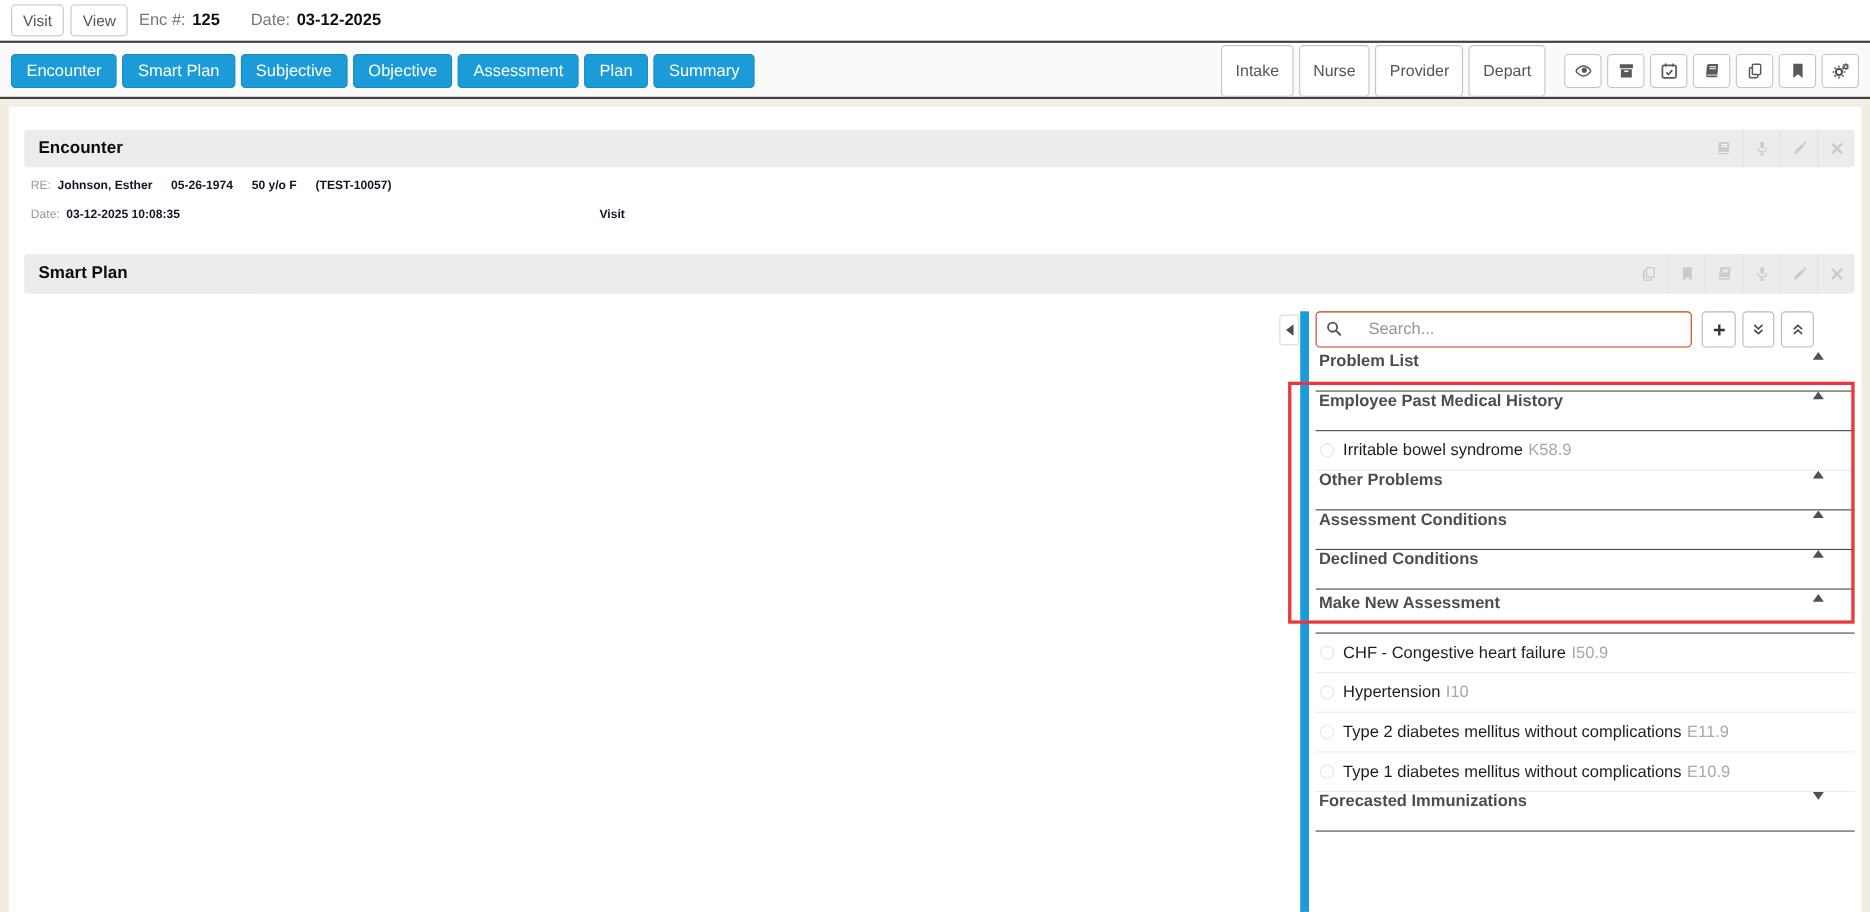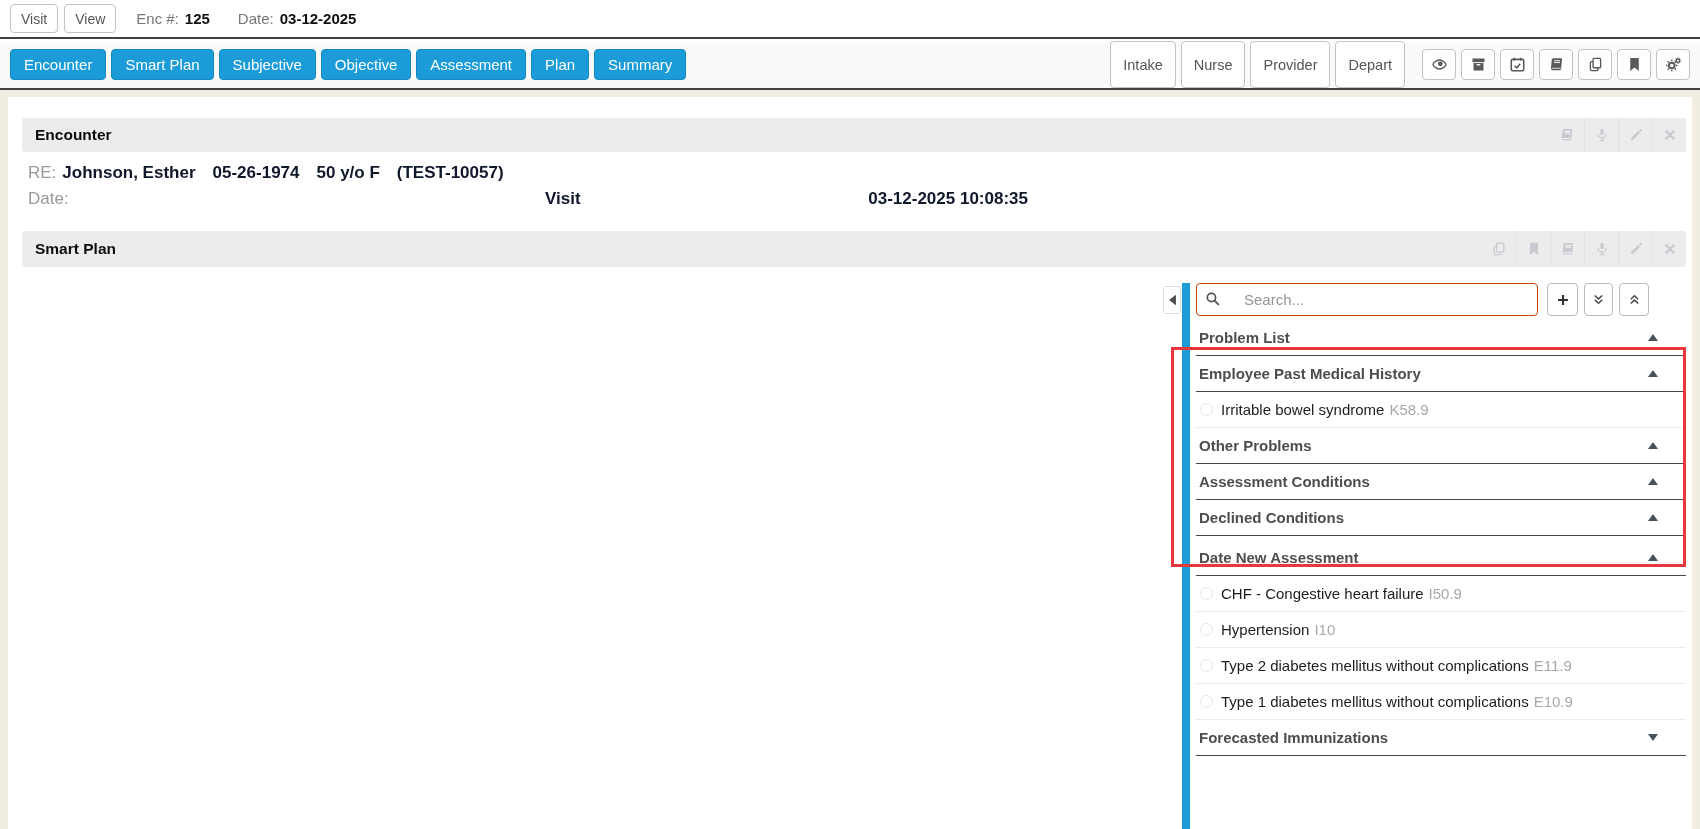--- a/index.html
+++ b/index.html
@@ -9,21 +9,21 @@
     background:#fff; position:relative; overflow:hidden; color:#222;
     -webkit-font-smoothing:antialiased;
   }
   button { font-family:inherit; cursor:pointer; }
 
   
   .row1 { position:absolute; top:0; left:0; right:0; height:39px; background:#fff;
           border-bottom:2px solid #414141; display:flex; align-items:center; padding-left:10px; }
   .btn  { background:#fff; border:1px solid #c3c3c3; border-radius:4px; color:#555; font-size:14px; }
   .row1 .btn { height:29px; padding:0 10px; margin-right:6px; }
-  .enc-meta { margin-left:14px; font-size:15px; color:#777; display:flex; align-items:center; gap:6px; }
+  .enc-meta { margin-left:4px; font-size:15px; color:#777; display:flex; align-items:center; gap:6px; }
   .enc-meta b { color:#101010; }
   .meta-gap { width:16px; }
 
   
   .row2 { position:absolute; top:41px; left:0; right:0; height:49px; background:#fafafa;
           border-bottom:2px solid #414141; display:flex; align-items:center; padding:0 10px; }
   .tabs { display:flex; align-items:center; }
   .tab  { background:var(--accent,#1b9cd8); color:#fff; border:1px solid #1589c0; border-radius:4px;
           height:31px; padding:0 13px; font-size:15px; margin-right:5px; }
   .right-group { margin-left:auto; display:flex; align-items:center; gap:5px; }
@@ -41,21 +41,21 @@
                  display:flex; align-items:center; }
   .enc-bar { top:21px; height:34px; }
   .sp-bar  { top:134px; height:36px; }
   .bar-title { font-size:15.5px; font-weight:bold; color:#0d0d0d; padding-left:13px; }
   .bar-icons { margin-left:auto; display:flex; height:100%; }
   .bar-icon-cell { width:34px; display:flex; align-items:center; justify-content:center;
                    color:#c7cad0; border-left:1px solid #e2e2e2; }
   .bar-icon-cell:first-child { border-left:none; }
   .bar-icon-cell svg { width:16px; height:16px; }
 
-  .patient-line { position:absolute; left:20px; font-size:17px; display:flex; align-items:center;justify-content:space-between; }
+  .patient-line { position:absolute; left:20px; font-size:11px; display:flex; align-items:center; }
   .patient-line .lbl { color:#999; margin-right:6px; }
   .patient-line b { color:#0f172a; }
   .pl1 { top:66px; }
   .pl1 b { margin-right:17px; }
   .pl2 { top:92px; width:1000px; }
   .visit-type { position:absolute; left:517px; top:0; }
 
   
   .collapse-btn { position:absolute; left:1155px; top:189px; width:18px; height:28px;
                   background:#fff; border:1px solid #ddd; border-radius:3px; color:#4c4c4c;
@@ -72,21 +72,21 @@
 
   .sq-btn { position:absolute; top:186px; height:33px; background:#fff; border:1px solid #b9b9b9;
             border-radius:4px; color:#4a4a4a; display:flex; align-items:center; justify-content:center; padding:0; }
   .sq-btn svg { width:15px; height:15px; }
   .sq-add  { left:1539px; width:31px; color:#333; }
   .sq-add svg { width:16px; height:16px; }
   .sq-down { left:1576px; width:29px; }
   .sq-up   { left:1611px; width:30px; }
 
   .p-list { position:absolute; left:1188px; top:223px; width:490px; }
-  .p-header { height:36px; display:flex; align-items:center; border-bottom:1px solid #474747; padding-left:3px; }
+  .p-header { height:36px; display:flex; border-bottom:1px solid #474747; padding-left:3px; }
   .p-title { font-size:15px; font-weight:bold; color:#4d4d4d; }
   .tri { width:0; height:0; margin-left:auto; margin-right:28px; }
   .tri.up   { border-left:5.5px solid transparent; border-right:5.5px solid transparent; border-bottom:7px solid #49525b; }
   .tri.down { border-left:5.5px solid transparent; border-right:5.5px solid transparent; border-top:7px solid #49525b; }
   .p-item { height:36px; display:flex; align-items:center; border-bottom:1px solid #ececec; padding-left:3px; font-size:15px; }
   .radio { width:13px; height:13px; border:1.5px solid #e2e5ea; border-radius:50%; margin:0 8px 0 1px; flex:none; }
   .i-name { color:#1d1d1d; white-space:nowrap; }
   .i-code { color:#a8a8a8; margin-left:5px; white-space:nowrap; }
   .after-hl { margin-top:4px; }
   .hl-box { position:absolute; left:-25px; width:515px; border:3px solid var(--red,#e8373d);
@@ -366,21 +366,21 @@
           </div>
         </div>
         <div class="p-section">
           <div class="p-header">
             <span class="p-title">Declined Conditions</span>
             <span class="tri up"></span>
           </div>
         </div>
         <div class="p-section after-hl">
           <div class="p-header">
-            <span class="p-title">Date New Assessment</span>
+            <span class="p-title">Make New Assessment</span>
             <span class="tri up"></span>
           </div>
           <div class="p-item">
             <span class="radio"></span>
             <span class="i-name">CHF - Congestive heart failure</span>
             <span class="i-code">I50.9</span>
           </div>
           <div class="p-item">
             <span class="radio"></span>
             <span class="i-name">Hypertension</span>

